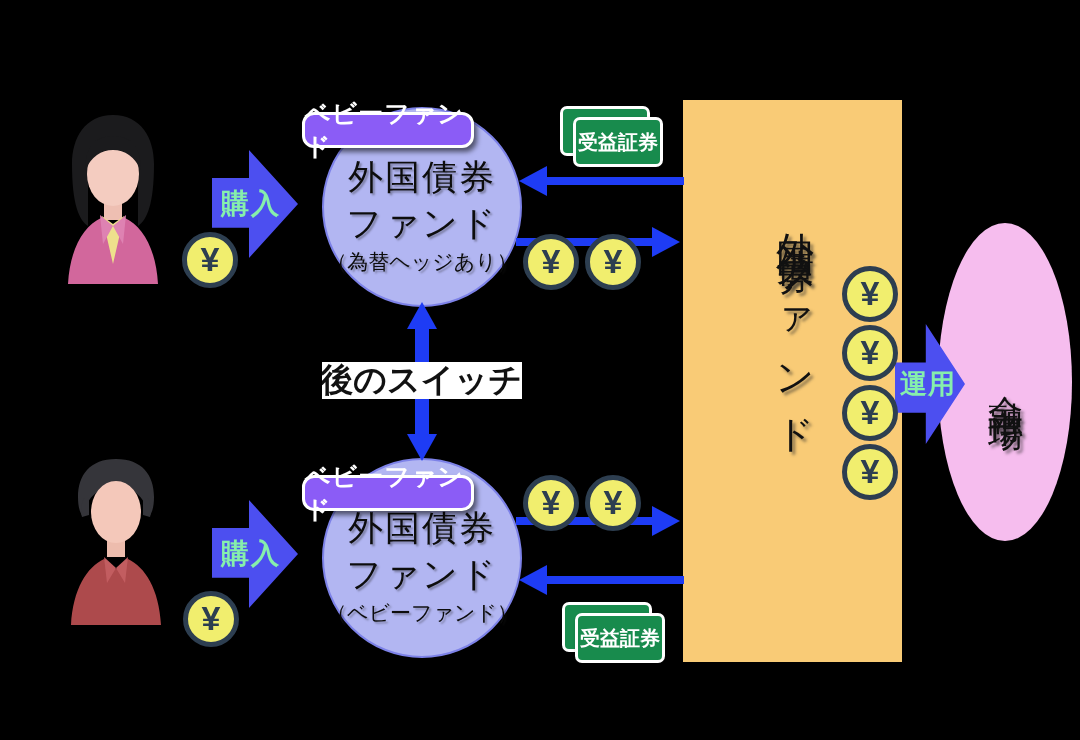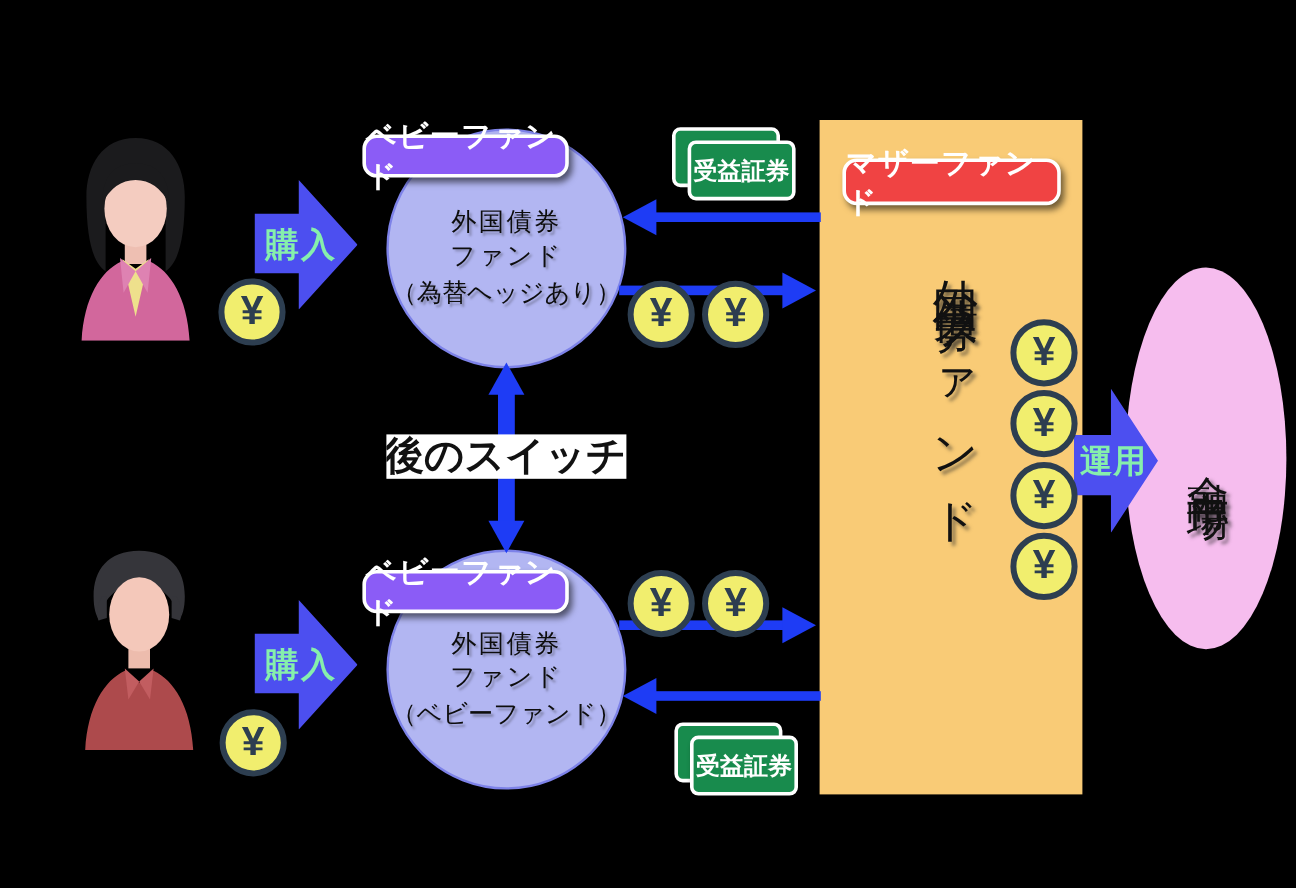--- a/index.html
+++ b/index.html
@@ -15,21 +15,21 @@
   }
   .coin span { font-size:34px; font-weight:900; color:#2d3e50; line-height:1; padding-bottom:2px; }
   
   .fund-circle {
     position:absolute; width:200px; height:200px; border-radius:50%;
     background:#b2b6f2; border:2px solid #7d82e8; z-index:1;
     display:flex; flex-direction:column; align-items:center; justify-content:center;
     text-align:center; color:#0d0d0d; padding-top:16px; box-sizing:border-box;
     text-shadow:2px 2px 2px rgba(30,30,30,0.35);
   }
-  .fc-line { font-size:21px; line-height:1.3; letter-spacing:2px; }
+  .fc-line { font-size:35px; line-height:1.3; letter-spacing:2px; }
   .fc-note { font-size:21px; margin-top:3px; letter-spacing:0; }
   
   .badge {
     position:absolute; border:3px solid #fff; border-radius:12px; color:#fff;
     font-weight:bold; display:flex; align-items:center; justify-content:center;
     z-index:4; box-shadow:3px 4px 5px rgba(0,0,0,0.55); letter-spacing:1px;
     box-sizing:content-box;
   }
   .badge.baby   { width:166px; height:30px; background:#8b5cf6; font-size:25px; }
   .badge.mother { width:176px; height:33px; background:#f04343; font-size:25px; }
@@ -112,21 +112,20 @@
 
   <div class="big-arrow purchase" style="left:212px; top:150px;">
     <span>購入</span>
   </div>
   <div class="big-arrow purchase" style="left:212px; top:500px;">
     <span>購入</span>
   </div>
 
   <div class="mother-box"></div>
   <div class="vtext mother-name">外国債券ファンド</div>
-  <div class="badge mother" style="left:702px; top:132px;">マザーファンド</div>
 
   <div class="market">
     <div class="vtext market-name">金融市場</div>
   </div>
 
   <div class="big-arrow op" style="left:895px; top:324px;">
     <span>運用</span>
   </div>
 
   <div class="arrow-group" style="left:519px; top:166px; width:168px; height:30px;">

